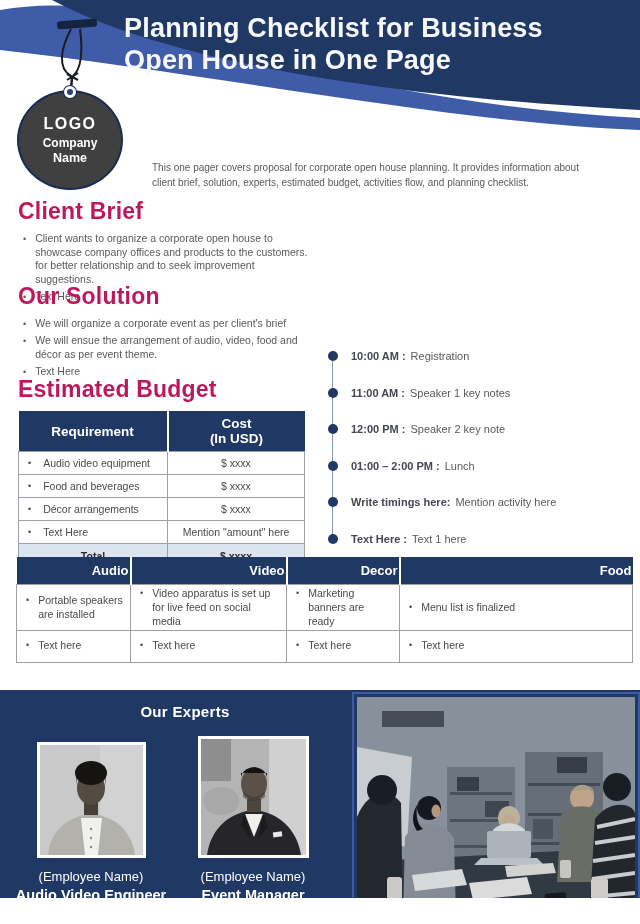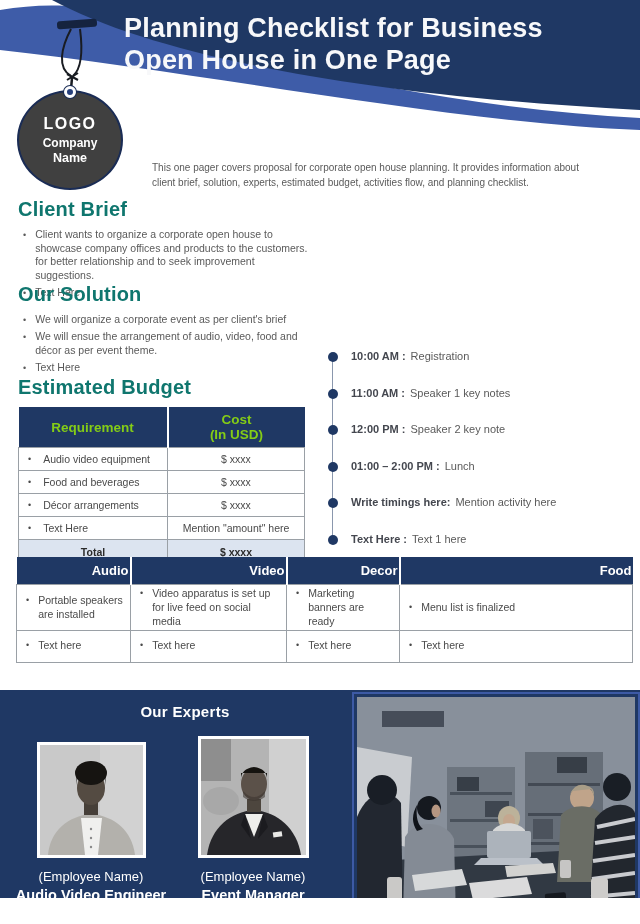--- a/index.html
+++ b/index.html
@@ -19,45 +19,45 @@
                border-radius:50%;background:#404040;border:2.5px solid #1a2c55;box-sizing:border-box;
                display:flex;flex-direction:column;align-items:center;justify-content:center;
                color:#fff;text-align:center;}
   .logo-line1{font-size:16px;font-weight:bold;letter-spacing:1.5px;}
   .logo-line2{font-size:12px;font-weight:bold;margin-top:3px;}
   .logo-line3{font-size:12.5px;font-weight:bold;margin-top:1px;}
   .eyelet{position:absolute;left:64px;top:86px;width:12px;height:12px;border-radius:50%;z-index:5;
           border:3px solid #fff;box-sizing:border-box;background:#27407c;box-shadow:0 0 0 1px #1a2c55;}
 
   
-  .h2{font-size:20px;font-weight:bold;color:#0f766e;letter-spacing:0.2px;margin:0 0 7px 0;}
+  .h2{font-size:23px;font-weight:bold;color:#be185d;letter-spacing:0.2px;margin:0 0 7px 0;}
   .b-item{display:flex;font-size:10.5px;color:#5a5a5a;line-height:1.3;margin-bottom:3px;}
   .b-item::before{content:"•";font-size:9px;line-height:1.6;margin:0 9px 0 5px;color:#5a5a5a;}
   .sec{position:absolute;}
   #client-brief{left:18px;top:198px;width:298px;}
   #our-solution{left:18px;top:283px;width:300px;}
   #event-details{left:328px;top:198px;width:304px;}
   .info-item{display:flex;font-size:11px;line-height:1.3;margin-bottom:8px;}
   .info-item::before{content:"•";font-size:9px;line-height:1.5;margin:0 10px 0 3px;color:#5a5a5a;}
   .lbl{font-weight:bold;color:#44474f;white-space:pre;}
   .val{color:#5a5a5a;margin-left:5px;}
 
   
   #timeline{left:328px;top:350px;width:304px;height:200px;}
   .t-line{position:absolute;left:4px;top:6px;height:184px;width:0;border-left:1.5px solid #8a97ad;}
-  .t-item{position:absolute;left:0;display:flex;align-items:center;font-size:11px;}
+  .t-item{position:absolute;left:0;display:flex;align-items:flex-start;font-size:11px;}
   .t-dot{width:10px;height:10px;border-radius:50%;background:#1f3864;margin-right:13px;flex:none;margin-top:1px;}
   .t-item:nth-of-type(2){top:0;}  .t-item:nth-of-type(3){top:37px;}
   .t-item:nth-of-type(4){top:73px;} .t-item:nth-of-type(5){top:110px;}
   .t-item:nth-of-type(6){top:146px;} .t-item:nth-of-type(7){top:183px;}
 
   
   #budget{left:18px;top:376px;}
   .budget-table{border-collapse:collapse;table-layout:fixed;width:287px;margin-top:8px;}
-  .budget-table th{background:#1f3864;color:#84cc16;font-size:13.5px;font-weight:bold;
+  .budget-table th{background:#1f3864;color:#ffffff;font-size:13.5px;font-weight:bold;
                    height:38px;text-align:center;vertical-align:middle;}
   .budget-table th.first{border-right:2px solid #fff;width:146px;}
   .budget-table td{border:1px solid #9aa0a6;height:20px;font-size:10.5px;color:#4a4a4a;
                    vertical-align:middle;}
   .req-cell{display:flex;align-items:center;}
   .req-cell::before{content:"•";font-size:9px;margin:0 12px 0 8px;color:#4a4a4a;}
   .cost-cell{text-align:center;}
   .total-row td{background:#dce4f0;font-weight:bold;color:#2b2b2b;text-align:center;height:21px;}
 
   

